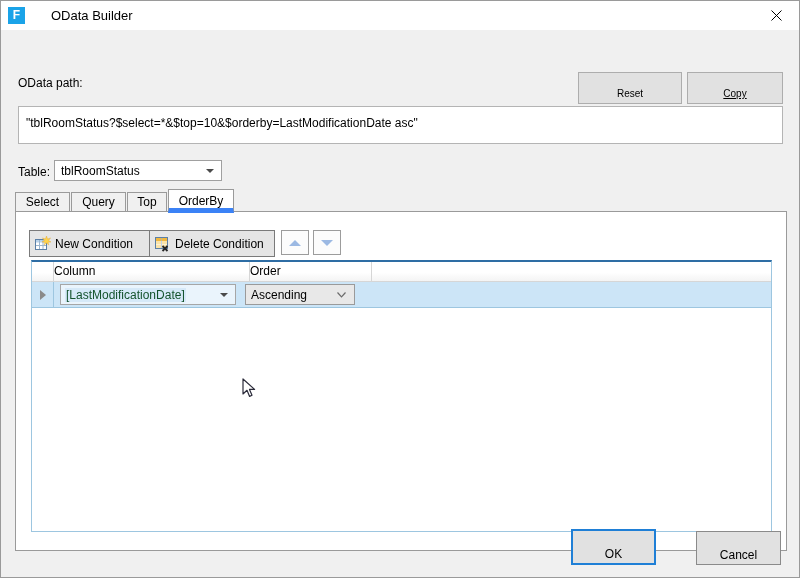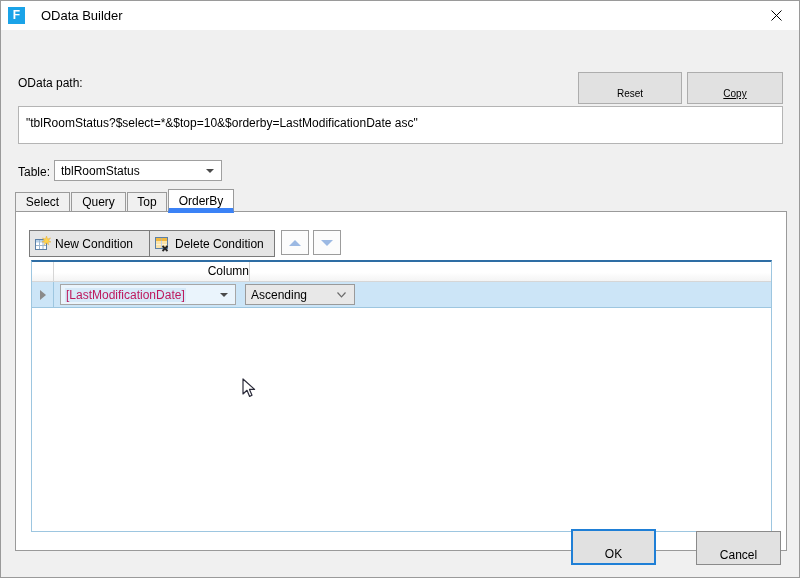--- a/index.html
+++ b/index.html
@@ -43,21 +43,21 @@
     background: #1aa3e8;
     color: #ffffff;
     font-size: 12px;
     font-weight: bold;
     line-height: 17px;
     text-align: center;
     font-family: "Liberation Sans", sans-serif;
     flex: 0 0 auto;
   }
   .title-text {
-    margin-left: 16px;
+    margin-left: 26px;
     font-size: 13px;
     color: #000000;
     flex: 1 1 auto;
   }
   .close-btn {
     width: 45px; height: 28px;
     display: flex;
     align-items: center;
     justify-content: center;
     flex: 0 0 auto;
@@ -237,21 +237,21 @@
   .grid-header {
     display: flex;
     height: 19px;
     background: linear-gradient(to bottom,#ffffff 0%,#ffffff 55%,#f4f4f4 100%);
     border-bottom: 1px solid #d6d6d6;
     font-size: 12px;
   }
   .gh {
     box-sizing: border-box;
     border-right: 1px solid #d6d6d6;
-    text-align: right;
+    text-align: left;
     line-height: 18px;
     color: #000;
     overflow: hidden;
     white-space: nowrap;
   }
   .gh-indicator { width: 22px; }
   .gh-column { width: 196px; }
   .gh-order  { width: 122px; }
   .gh-rest   { flex: 1 1 auto; border-right: none; }
 
@@ -283,21 +283,21 @@
     height: 21px;
     margin-left: 6px;
     box-sizing: border-box;
     background: #eaf4fc;
     border: 1px solid #a6a6a6;
     font-size: 12px;
   }
   .cell-column .val {
     position: absolute;
     left: 4px; top: 3px;
-    color: #be185d;
+    color: #14532d;
     background: #d6e9f8;
     padding: 0 1px;
   }
   .cell-column .arrow {
     position: absolute;
     right: 7px; top: 8px;
     width: 0; height: 0;
     border-left: 4px solid transparent;
     border-right: 4px solid transparent;
     border-top: 4px solid #4a4a4a;
@@ -420,20 +420,21 @@
         <span class="tri-up"></span>
       </div>
       <div class="arrow-btn btn-down">
         <span class="tri-down"></span>
       </div>
 
       <div class="grid">
         <div class="grid-header">
           <div class="gh gh-indicator"></div>
           <div class="gh gh-column">Column</div>
+          <div class="gh gh-order">Order</div>
           <div class="gh gh-rest"></div>
         </div>
 
         <div class="grid-row">
           <div class="row-indicator">
             <span class="tri"></span>
           </div>
           <div class="cell-column">
             <span class="val">[LastModificationDate]</span>
             <span class="arrow"></span>

